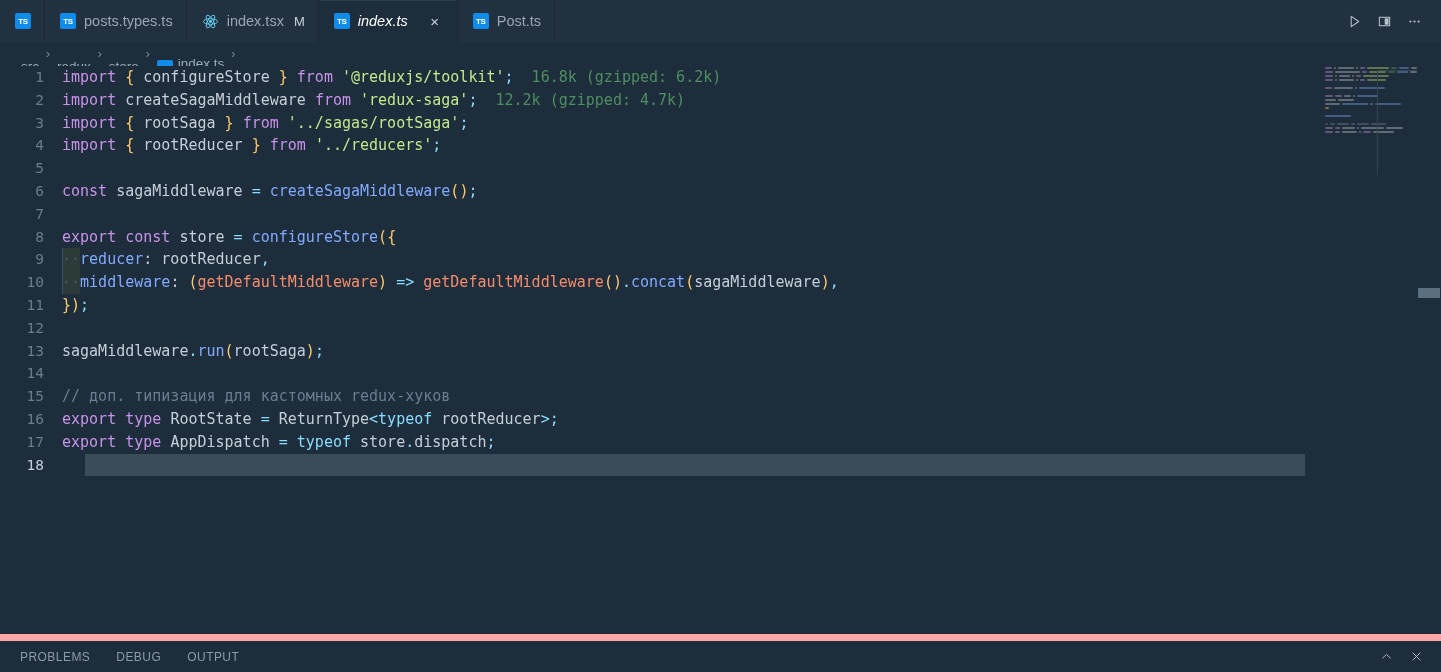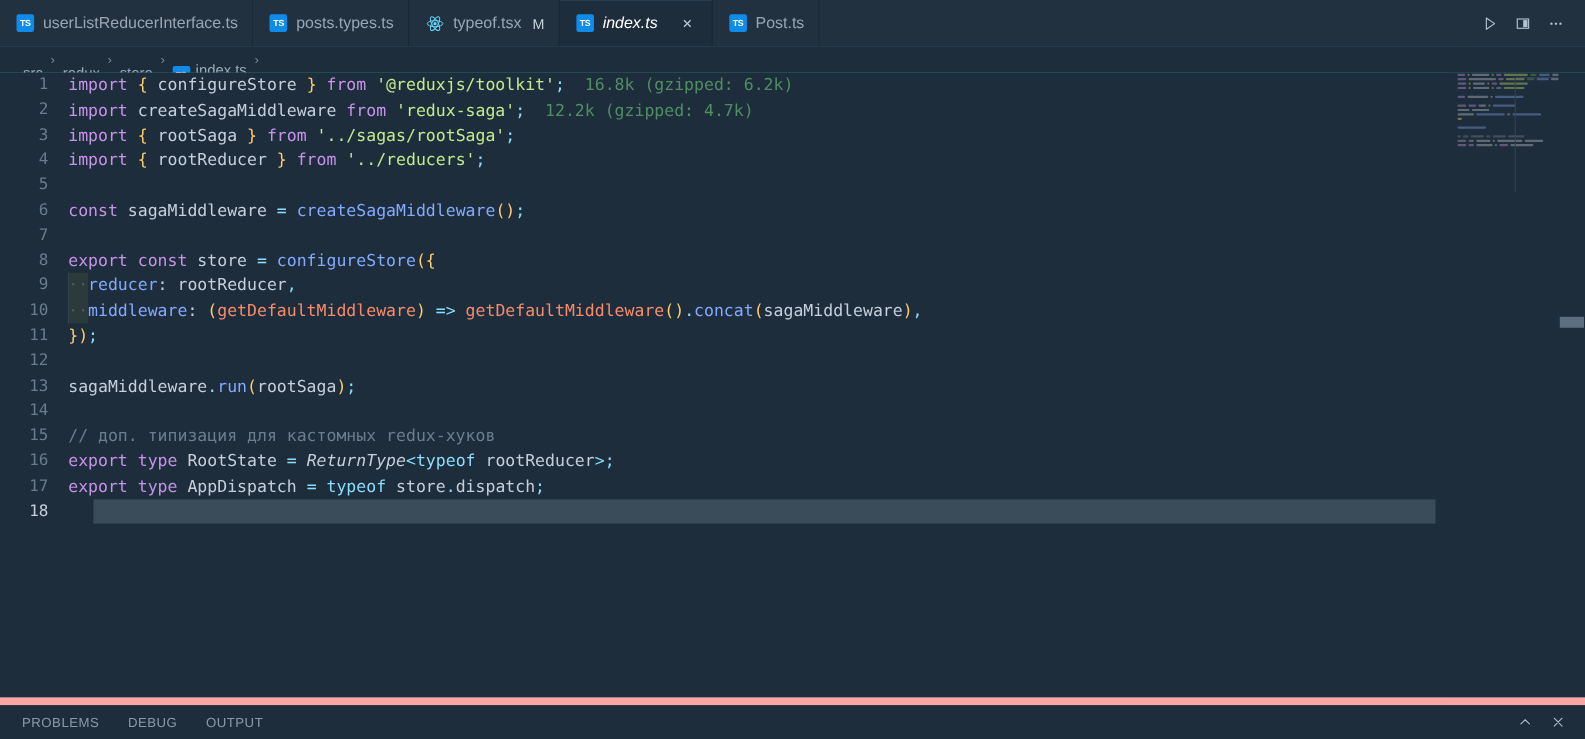--- a/index.html
+++ b/index.html
@@ -127,21 +127,21 @@
   .t-kw    { color: #c792ea; }
   .t-kw2   { color: #89ddff; }
   .t-str   { color: #c3e88d; }
   .t-fn    { color: #82aaff; }
   .t-var   { color: #c5cfd9; }
   .t-prop  { color: #82aaff; }
   .t-param { color: #f78c6c; }
   .t-punct { color: #89ddff; }
   .t-brace { color: #ffcb6b; }
   .t-op    { color: #89ddff; }
-  .t-type  { color: #c5cfd9; font-style: italic; }
+  .t-type  { color: #c5cfd9; }
   .t-cmt   { color: #6c7d8e; }
   .t-cost  { color: #4e8f62; }
   .t-ws    { color: #4a5b68; }
 
   
   .minimap {
     position: absolute; top: 0; right: 24px; width: 100px; bottom: 0;
     background: #1e2d3b; overflow: hidden;
   }
   .mm-line { height: 4px; display: flex; align-items: center; gap: 2px; padding-left: 8px; }
@@ -193,34 +193,33 @@
 </style>
 </head>
 <body>
 
 <div id="app">
 
   <div class="tabbar">
     <div class="tabs" id="tabs">
         <div class="tab">
           <div class="ts-icon">TS</div>
-          <span class="label">userListReducerInterface.ts</span>
         </div>
         <div class="tab">
           <div class="ts-icon">TS</div>
           <span class="label">posts.types.ts</span>
         </div>
         <div class="tab">
           <svg class="react-icon" viewBox="0 0 24 24">
             <circle cx="12" cy="12" r="2.1" fill="#61dafb"></circle>
             <ellipse cx="12" cy="12" rx="10" ry="3.9" fill="none" stroke="#61dafb" stroke-width="1.25" transform="rotate(0 12 12)"></ellipse>
             <ellipse cx="12" cy="12" rx="10" ry="3.9" fill="none" stroke="#61dafb" stroke-width="1.25" transform="rotate(60 12 12)"></ellipse>
             <ellipse cx="12" cy="12" rx="10" ry="3.9" fill="none" stroke="#61dafb" stroke-width="1.25" transform="rotate(120 12 12)"></ellipse>
           </svg>
-          <span class="label">typeof.tsx</span>
+          <span class="label">index.tsx</span>
           <span class="dirty">M</span>
         </div>
         <div class="tab active">
           <div class="ts-icon">TS</div>
           <span class="label">index.ts</span>
           <span class="closebtn">×</span>
         </div>
         <div class="tab">
           <div class="ts-icon">TS</div>
           <span class="label">Post.ts</span>

